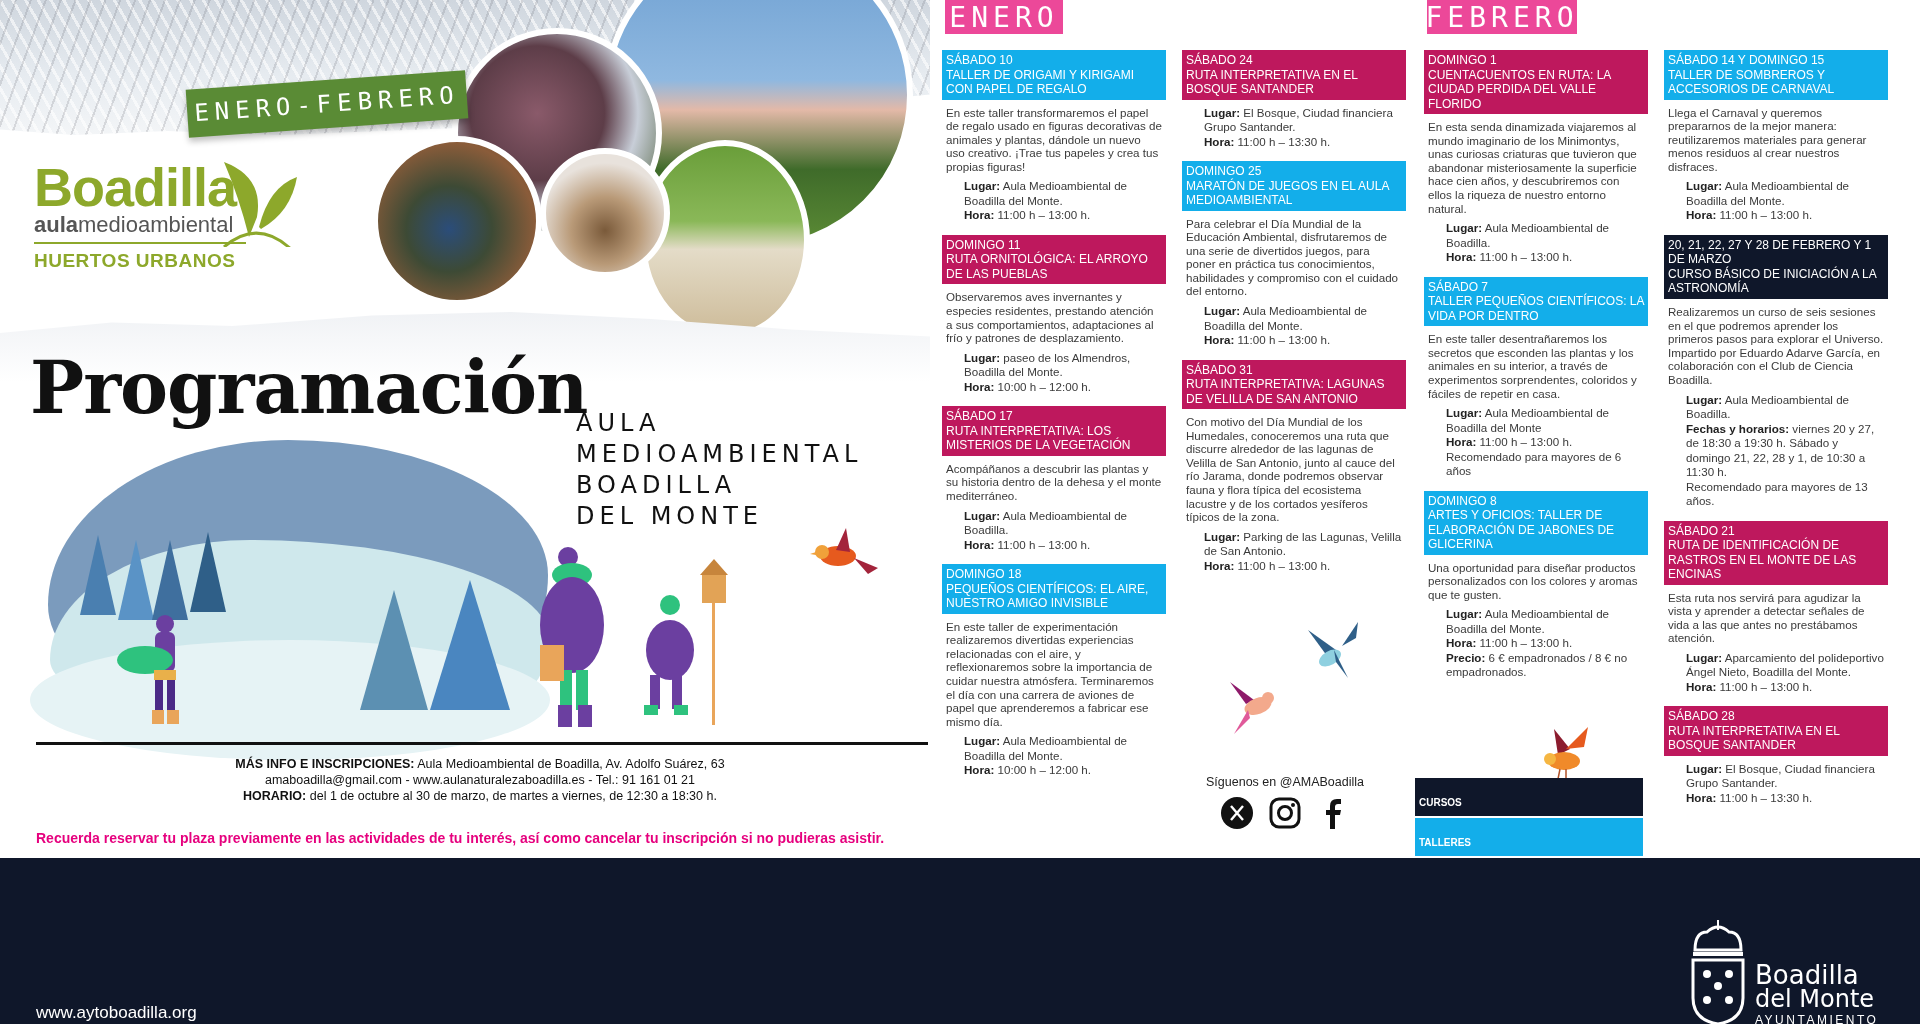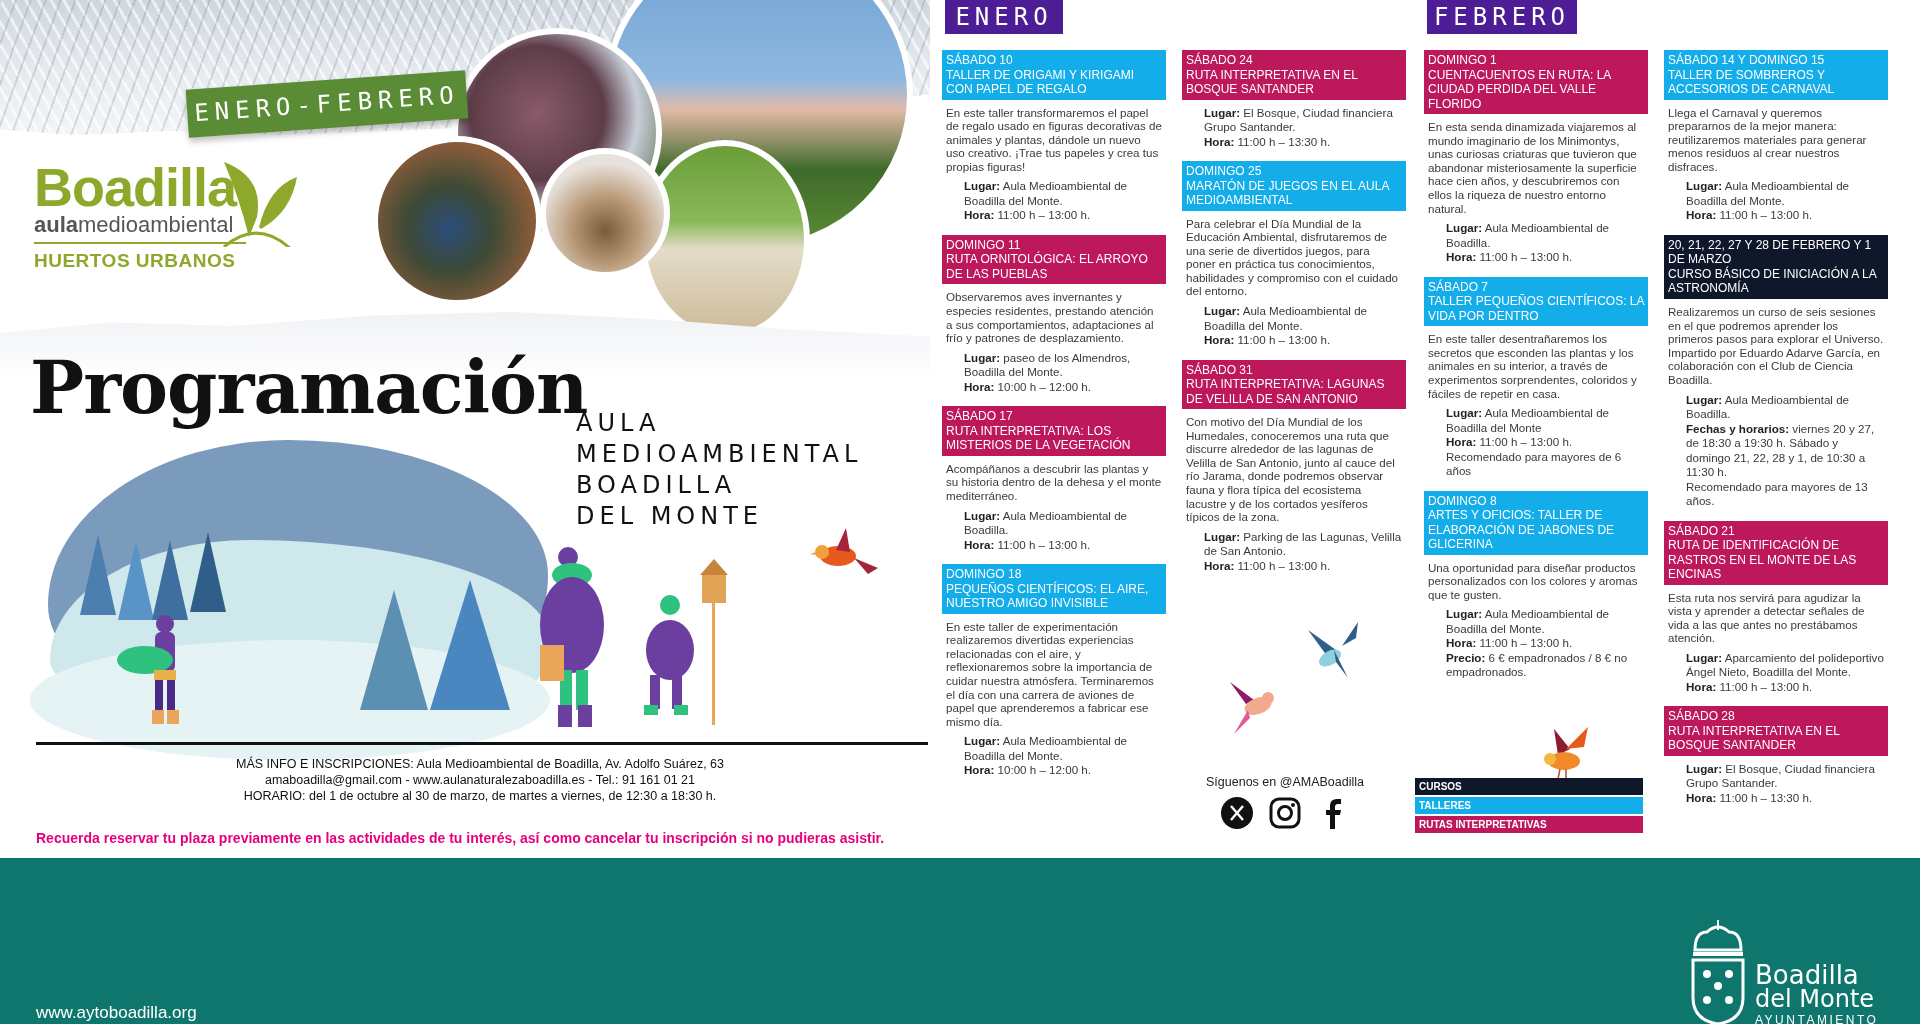--- a/index.html
+++ b/index.html
@@ -25,39 +25,39 @@
 .title{position:absolute;left:30px;top:345px;font-family:"DejaVu Serif",serif;font-weight:700;font-size:72px;color:#111;letter-spacing:-1px}
 .subtitle{position:absolute;left:576px;top:408px;font-family:"DejaVu Sans",sans-serif;font-size:24px;letter-spacing:5px;line-height:31px;color:#111}
 .scene{position:absolute;left:30px;top:440px;width:520px;height:300px}
 .blob{position:absolute;left:18px;top:0;width:500px;height:300px;background:#7b9bbd;border-radius:48% 52% 40% 60%/55% 45% 55% 45%}
 .hill1{position:absolute;left:20px;top:100px;width:500px;height:200px;background:#cfe8ec;border-radius:40% 60% 30% 70%/60% 50% 50% 40%}
 .hill2{position:absolute;left:0;top:200px;width:520px;height:120px;background:#e6f3f5;border-radius:50%}
 .tree{position:absolute;width:0;height:0;border-left:18px solid transparent;border-right:18px solid transparent;border-bottom:80px solid #4a7fb0}
 .people{position:absolute;left:540px;top:545px;width:200px;height:190px}
 .hr-black{position:absolute;left:36px;top:742px;width:892px;height:3px;background:#111}
 .info{position:absolute;left:0;top:756px;width:960px;text-align:center;font-family:"Liberation Sans",sans-serif;font-size:12.5px;line-height:16px;color:#111}
-.info b{font-weight:400}
+.info b{font-weight:700}
 .reminder{position:absolute;left:36px;top:830px;font-weight:700;font-size:14px;color:#e6007e}
 .bird{position:absolute}
-.month-tab{position:absolute;top:0;height:34px;background:#4c1d95;color:#fff;font-family:"DejaVu Sans Mono",monospace;font-size:24px;letter-spacing:5px;display:flex;align-items:center;justify-content:center}
+.month-tab{position:absolute;top:0;height:34px;background:#ec4899;color:#fff;font-family:"DejaVu Sans Mono",monospace;font-size:28px;letter-spacing:5px;display:flex;align-items:center;justify-content:center}
 .col{position:absolute;top:50px;width:224px}
 .ev{margin-bottom:12px}
 .ev-head{color:#fff;font-size:12px;line-height:14.5px;padding:3px 4px 3px 4px;text-transform:uppercase}
 .ev-head .d{font-weight:400;display:block}
 .blue{background:#13aeea}.orange{background:#be185d}.purple{background:#0f172a}
 .ev-body{font-size:11.6px;line-height:13.6px;color:#3a3a3a;padding:6px 4px 0 4px}
 .ev-meta{font-size:11.6px;line-height:14.5px;color:#3a3a3a;padding:6px 4px 0 22px}
 .ev-meta b{color:#222}
 .social{position:absolute;left:1195px;top:775px;width:180px;text-align:center}
 .social-label{font-size:12.5px;color:#222}
 .social-icons{display:flex;justify-content:center;gap:16px;margin-top:8px}
 .si{width:32px;height:32px;display:flex;align-items:center;justify-content:center}
 .legend{position:absolute;left:1415px;top:778px;width:228px}
-.lg{height:17px;font-size:10px;font-weight:700;color:#fff;padding:3px 4px;margin-bottom:2px}
-.footer{position:absolute;left:0;top:858px;width:1920px;height:166px;background:#0f766e}
+.lg{height:17px;font-size:10px;font-weight:700;color:#fff;padding:19px 4px;margin-bottom:2px}
+.footer{position:absolute;left:0;top:858px;width:1920px;height:166px;background:#0f172a}
 .footer-url{position:absolute;left:36px;top:145px;font-size:17px;color:#fff}
 .coa{position:absolute;left:1687px;top:920px;width:62px;height:104px}
 .ayto{position:absolute;left:1755px;top:963px;color:#fff}
 .ayto-1{font-size:26px;line-height:24px;font-family:"DejaVu Sans",sans-serif}
 .ayto-2{font-size:24px;line-height:24px;font-family:"DejaVu Sans",sans-serif}
 .ayto-3{font-size:12px;letter-spacing:2.5px;margin-top:2px}
 </style>
 </head>
 <body>
 

